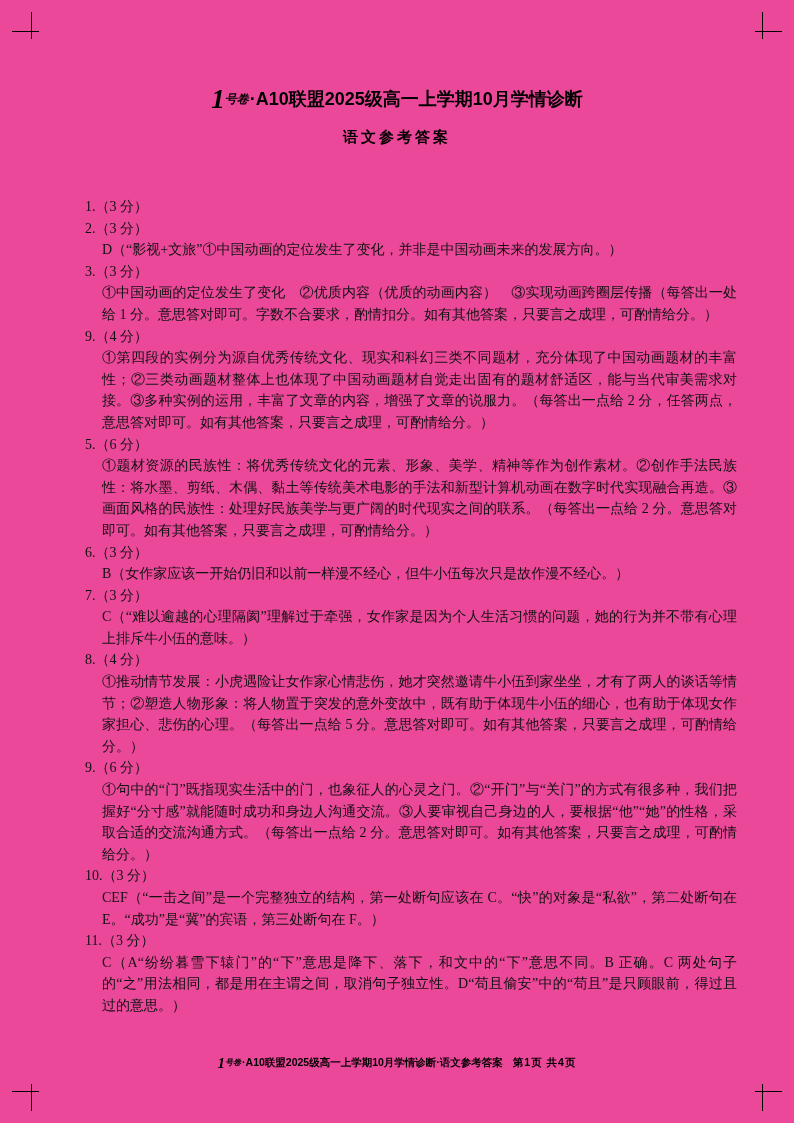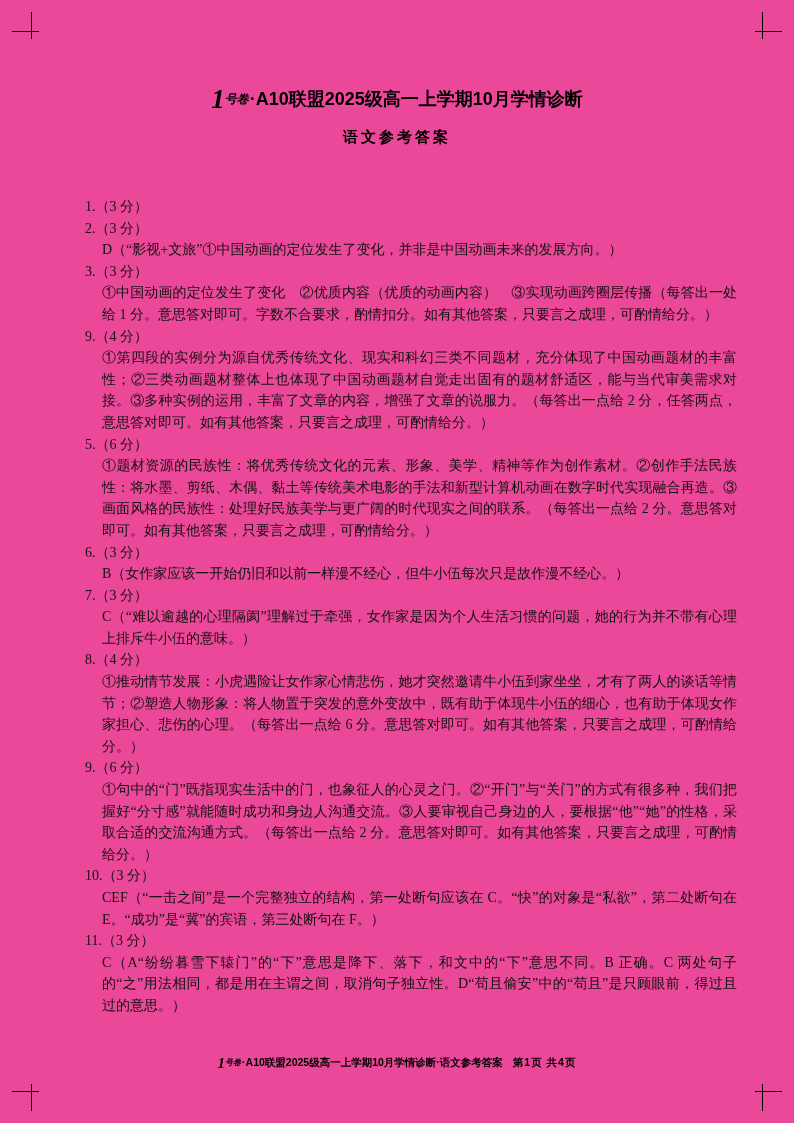--- a/index.html
+++ b/index.html
@@ -145,21 +145,21 @@
     <div class="item">
       <div class="item-num">6.（3 分）</div>
       <div class="item-content">B（女作家应该一开始仍旧和以前一样漫不经心，但牛小伍每次只是故作漫不经心。）</div>
     </div>
     <div class="item">
       <div class="item-num">7.（3 分）</div>
       <div class="item-content">C（“难以逾越的心理隔阂”理解过于牵强，女作家是因为个人生活习惯的问题，她的行为并不带有心理上排斥牛小伍的意味。）</div>
     </div>
     <div class="item">
       <div class="item-num">8.（4 分）</div>
-      <div class="item-content">①推动情节发展：小虎遇险让女作家心情悲伤，她才突然邀请牛小伍到家坐坐，才有了两人的谈话等情节；②塑造人物形象：将人物置于突发的意外变故中，既有助于体现牛小伍的细心，也有助于体现女作家担心、悲伤的心理。（每答出一点给 6 分。意思答对即可。如有其他答案，只要言之成理，可酌情给分。）</div>
+      <div class="item-content">①推动情节发展：小虎遇险让女作家心情悲伤，她才突然邀请牛小伍到家坐坐，才有了两人的谈话等情节；②塑造人物形象：将人物置于突发的意外变故中，既有助于体现牛小伍的细心，也有助于体现女作家担心、悲伤的心理。（每答出一点给 5 分。意思答对即可。如有其他答案，只要言之成理，可酌情给分。）</div>
     </div>
     <div class="item">
       <div class="item-num">9.（6 分）</div>
       <div class="item-content">①句中的“门”既指现实生活中的门，也象征人的心灵之门。②“开门”与“关门”的方式有很多种，我们把握好“分寸感”就能随时成功和身边人沟通交流。③人要审视自己身边的人，要根据“他”“她”的性格，采取合适的交流沟通方式。（每答出一点给 2 分。意思答对即可。如有其他答案，只要言之成理，可酌情给分。）</div>
     </div>
     <div class="item">
       <div class="item-num">10.（3 分）</div>
       <div class="item-content">CEF（“一击之间”是一个完整独立的结构，第一处断句应该在 C。“快”的对象是“私欲”，第二处断句在 E。“成功”是“冀”的宾语，第三处断句在 F。）</div>
     </div>
     <div class="item">

